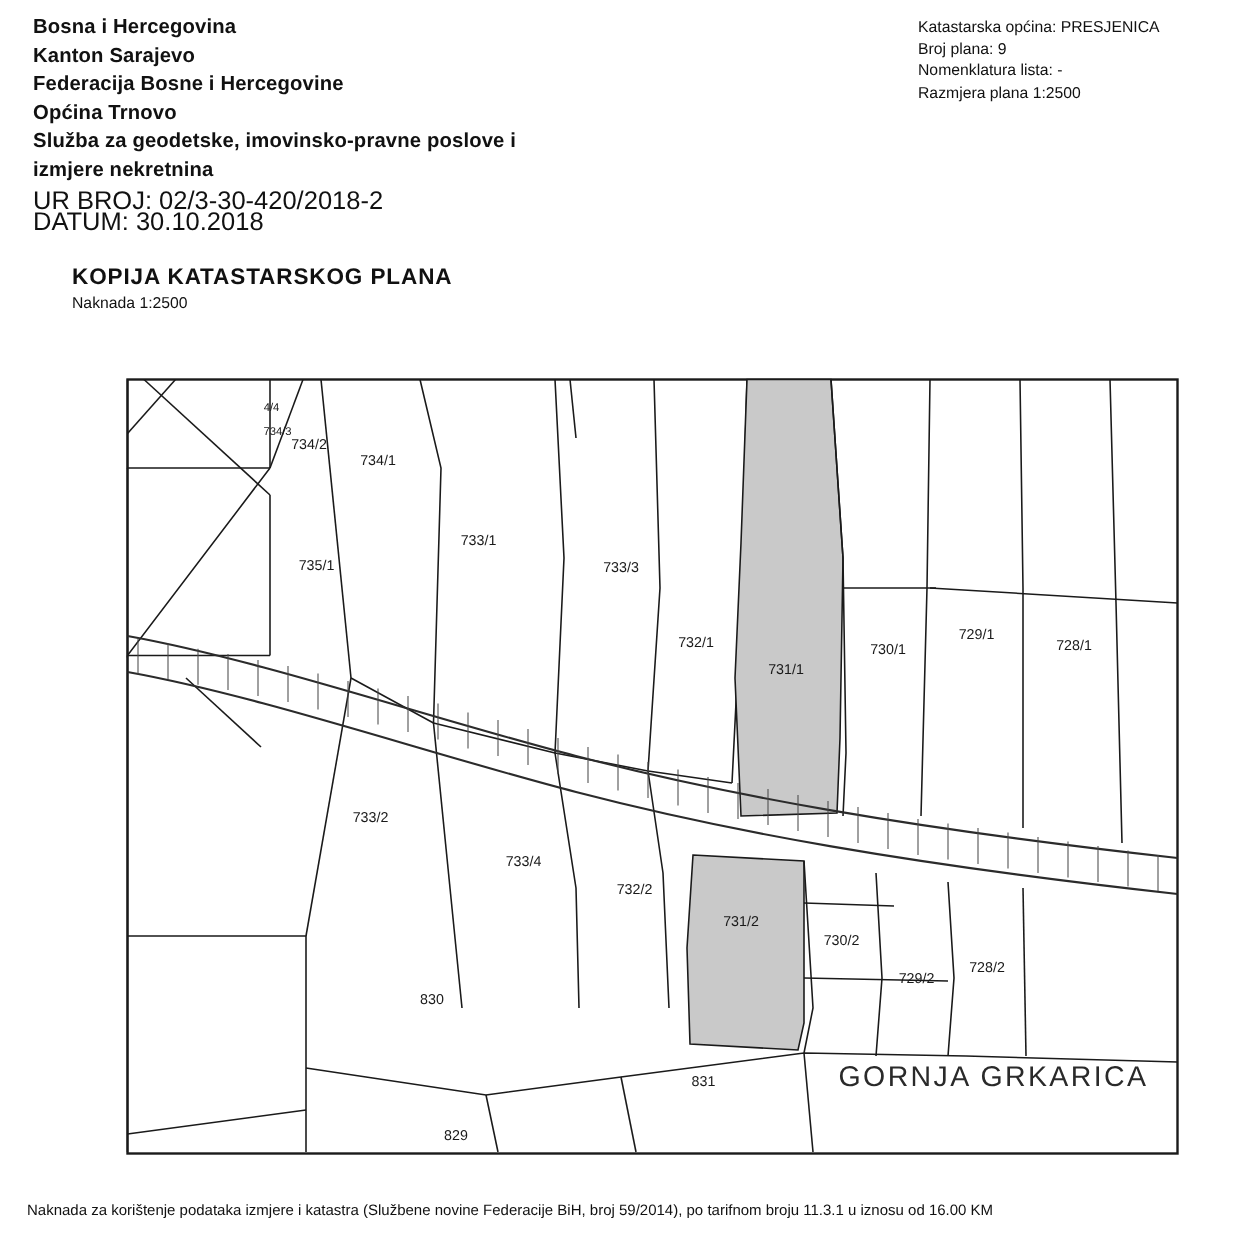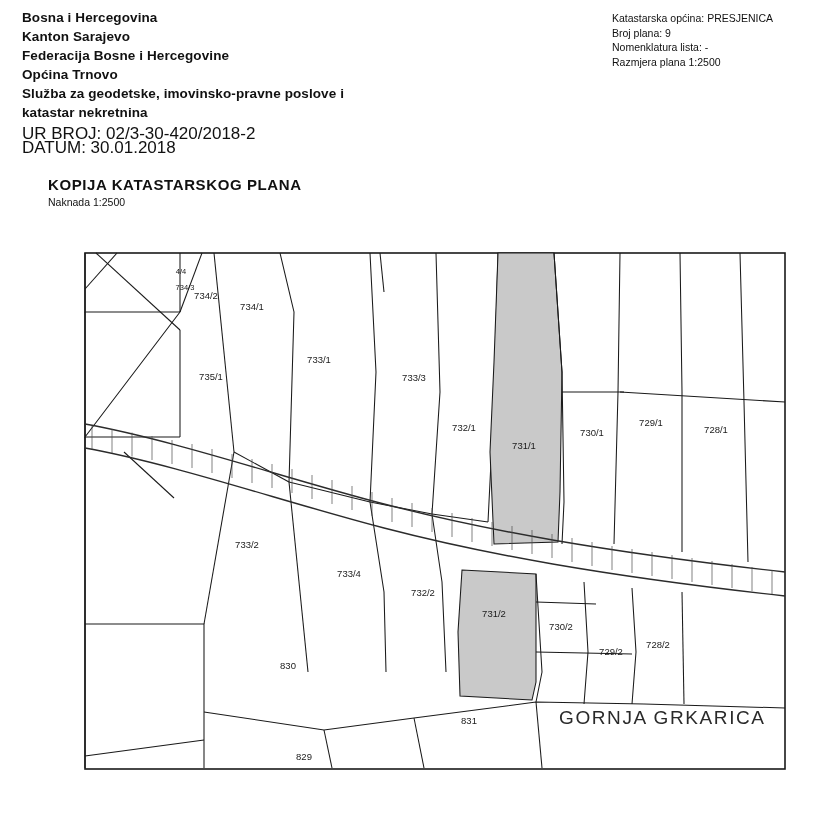--- a/index.html
+++ b/index.html
@@ -111,24 +111,24 @@
 <body>
 
 <div class="page">
 
   <div class="header-left">
     <div class="org-line">Bosna i Hercegovina</div>
     <div class="org-line">Kanton Sarajevo</div>
     <div class="org-line">Federacija Bosne i Hercegovine</div>
     <div class="org-line">Općina Trnovo</div>
     <div class="org-line">Služba za geodetske, imovinsko-pravne poslove i</div>
-    <div class="org-line">katastar nekretnina</div>
+    <div class="org-line">izmjere nekretnina</div>
     <div class="ref-block">
       <div class="ref-line">UR BROJ: 02/3-30-420/2018-2</div>
-      <div class="ref-line">DATUM: 30.01.2018</div>
+      <div class="ref-line">DATUM: 30.10.2018</div>
     </div>
   </div>
 
   <div class="header-right">
     <div class="meta-line">Katastarska općina: PRESJENICA</div>
     <div class="meta-line">Broj plana: 9</div>
     <div class="meta-line">Nomenklatura lista: -</div>
     <div class="meta-line">Razmjera plana 1:2500</div>
   </div>
 
@@ -267,14 +267,15 @@
         <text class="map-label" x="574" y="396" text-anchor="middle">728/2</text>
         <text class="map-label" x="204" y="417" text-anchor="middle">830</text>
         <text class="map-label" x="385" y="472" text-anchor="middle">831</text>
         <text class="map-label" x="220" y="508" text-anchor="middle">829</text>
       </g>
 
       <text class="place-label" x="475" y="472">GORNJA GRKARICA</text>
     </svg>
   </div>
 
+  <div class="footer">Naknada za korištenje podataka izmjere i katastra (Službene novine Federacije BiH, broj 59/2014), po tarifnom broju 11.3.1 u iznosu od 16.00 KM</div>
 
 </div>
 
 </body></html>

